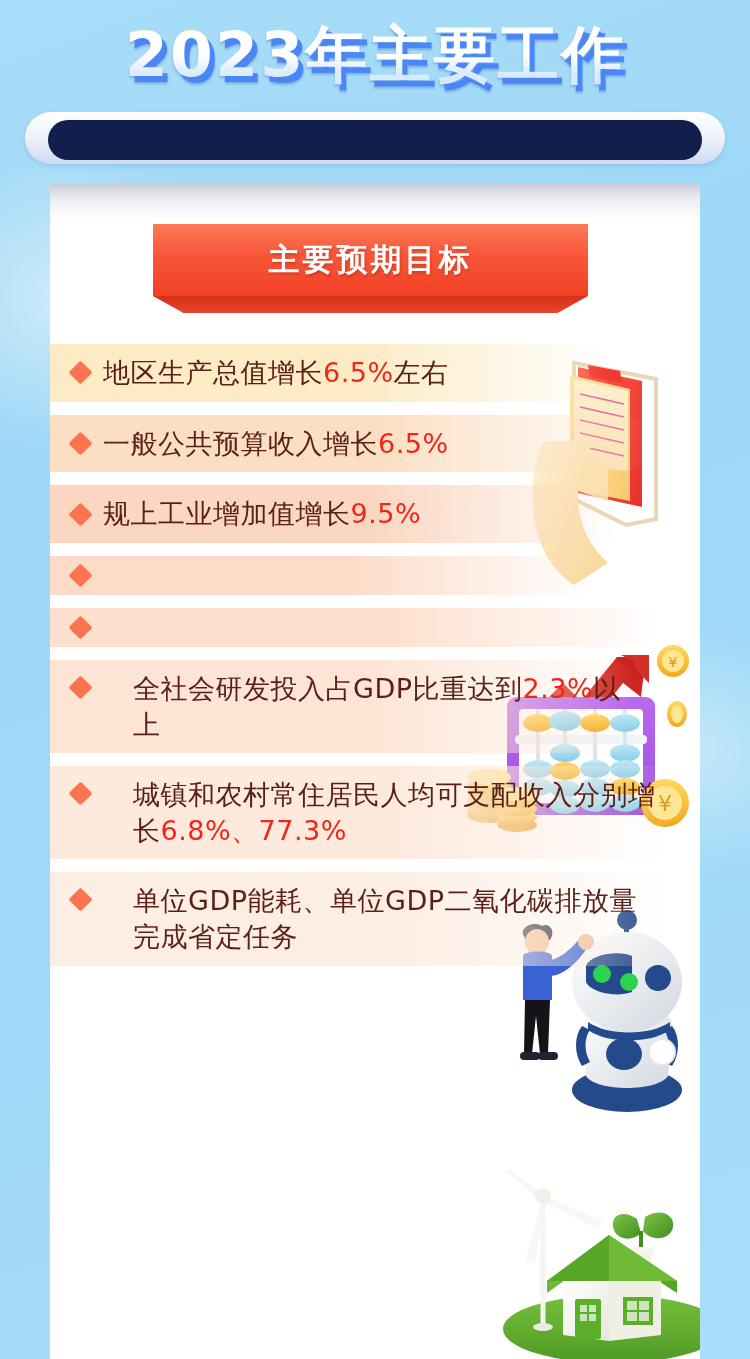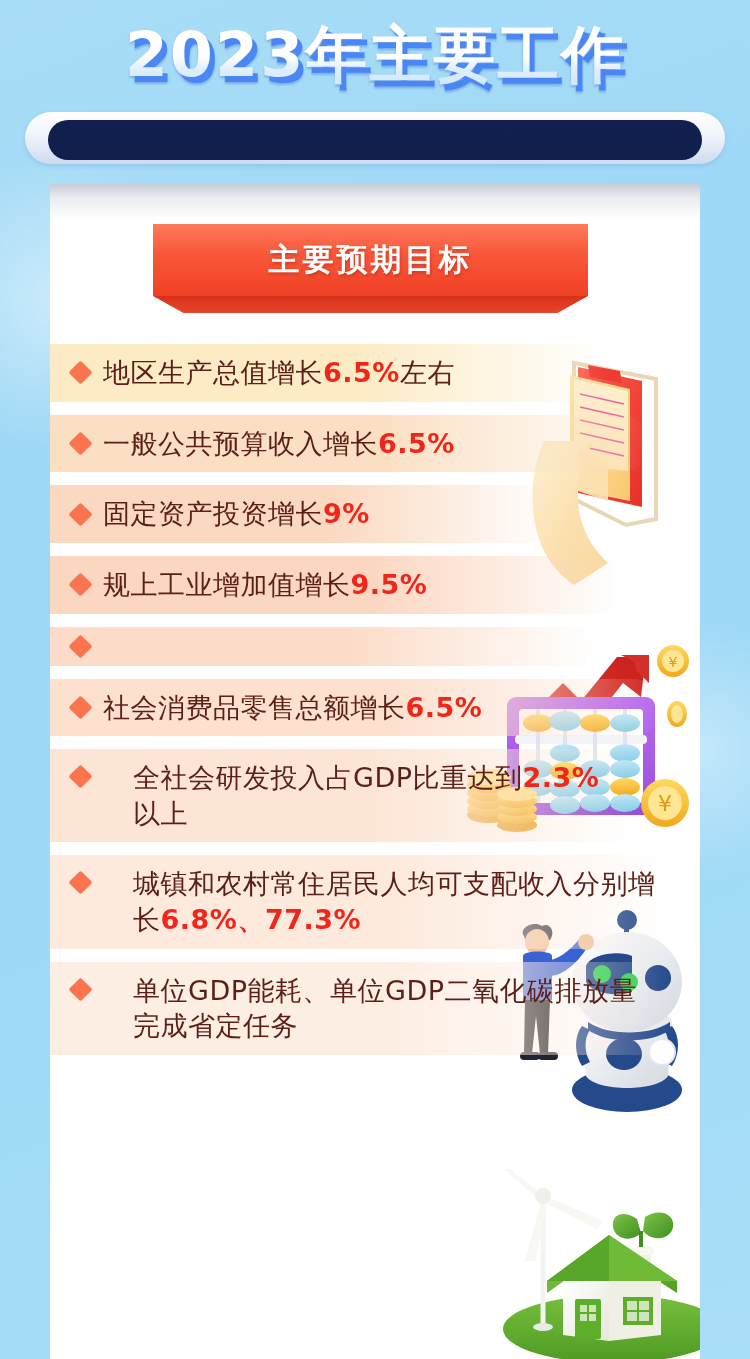--- a/index.html
+++ b/index.html
@@ -86,21 +86,21 @@
   }
   .goal .bullet{
     flex:0 0 auto;width:17px;height:17px;margin:0 14px 0 22px;
     background:#f9744f;transform:rotate(45deg);border-radius:2px;
   }
   .goal .txt{
     flex:1 1 auto;color:#5a1f17;font-size:27px;line-height:1.32;
     font-family:"DejaVu Sans","Liberation Sans",sans-serif;
     padding-right:12px;letter-spacing:.5px;
   }
-  .goal .txt b{color:#f0261a;font-weight:bold;}
+  .goal .txt b{color:#f0261a;font-weight:normal;}
   .goal.two-line .bullet{align-self:flex-start;margin-top:8px;}
   .goal.two-line{align-items:flex-start;gap:30px;}
 
   
   .illus{position:absolute;pointer-events:none;}
 
   
   .illus-clip{left:480px;top:165px;width:175px;height:240px;}
   
   .illus-abacus{left:395px;top:455px;width:265px;height:210px;}
@@ -370,34 +370,29 @@
 
   <div class="goals">
       <div class="goal" style="width: 86%; background: linear-gradient(90deg, rgb(252, 235, 196) 0%, rgb(252, 235, 196) 55%, rgba(255, 255, 255, 0) 100%);">
         <span class="bullet" style="background: rgb(249, 116, 79);"></span>
         <div class="txt" style="color: rgb(90, 31, 23);">地区生产总值增长<b style="color: rgb(240, 38, 26);">6.5%</b>左右</div>
       </div>
       <div class="goal" style="width: 92%; background: linear-gradient(90deg, rgb(251, 223, 194) 0%, rgb(251, 223, 194) 55%, rgba(255, 255, 255, 0) 100%);">
         <span class="bullet" style="background: rgb(249, 116, 79);"></span>
         <div class="txt" style="color: rgb(90, 31, 23);">一般公共预算收入增长<b style="color: rgb(240, 38, 26);">6.5%</b></div>
       </div>
-      <div class="goal" style="width: 78%; background: linear-gradient(90deg, rgb(251, 216, 192) 0%, rgb(251, 216, 192) 55%, rgba(255, 255, 255, 0) 100%);">
-        <span class="bullet" style="background: rgb(249, 116, 79);"></span>
-        <div class="txt" style="color: rgb(90, 31, 23);">固定资产投资增长<b style="color: rgb(240, 38, 26);">9%</b></div>
-      </div>
       <div class="goal" style="width: 88%; background: linear-gradient(90deg, rgb(251, 214, 192) 0%, rgb(251, 214, 192) 55%, rgba(255, 255, 255, 0) 100%);">
         <span class="bullet" style="background: rgb(249, 116, 79);"></span>
         <div class="txt" style="color: rgb(90, 31, 23);">规上工业增加值增长<b style="color: rgb(240, 38, 26);">9.5%</b></div>
       </div>
       <div class="goal" style="width: 84%; background: linear-gradient(90deg, rgb(252, 220, 200) 0%, rgb(252, 220, 200) 55%, rgba(255, 255, 255, 0) 100%);">
         <span class="bullet" style="background: rgb(249, 116, 79);"></span>
       </div>
       <div class="goal" style="width: 94%; background: linear-gradient(90deg, rgb(253, 224, 206) 0%, rgb(253, 224, 206) 55%, rgba(255, 255, 255, 0) 100%);">
         <span class="bullet" style="background: rgb(249, 116, 79);"></span>
-        <div class="txt" style="color: rgb(90, 31, 23);">社会消费品零售总额增长<b style="color: rgb(240, 38, 26);">6.5%</b></div>
       </div>
       <div class="goal two-line" style="width: 90%; background: linear-gradient(90deg, rgb(253, 229, 213) 0%, rgb(253, 229, 213) 55%, rgba(255, 255, 255, 0) 100%);">
         <span class="bullet" style="background: rgb(249, 116, 79);"></span>
         <div class="txt" style="color: rgb(90, 31, 23);">全社会研发投入占GDP比重达到<b style="color: rgb(240, 38, 26);">2.3%</b>以上</div>
       </div>
       <div class="goal two-line" style="width: 96%; background: linear-gradient(90deg, rgb(253, 234, 221) 0%, rgb(253, 234, 221) 55%, rgba(255, 255, 255, 0) 100%);">
         <span class="bullet" style="background: rgb(249, 116, 79);"></span>
         <div class="txt" style="color: rgb(90, 31, 23);">城镇和农村常住居民人均可支配收入分别增长<b style="color: rgb(240, 38, 26);">6.8%、77.3%</b></div>
       </div>
       <div class="goal two-line" style="width: 96%; background: linear-gradient(90deg, rgb(253, 238, 228) 0%, rgb(253, 238, 228) 55%, rgba(255, 255, 255, 0) 100%); align-items: center;">

